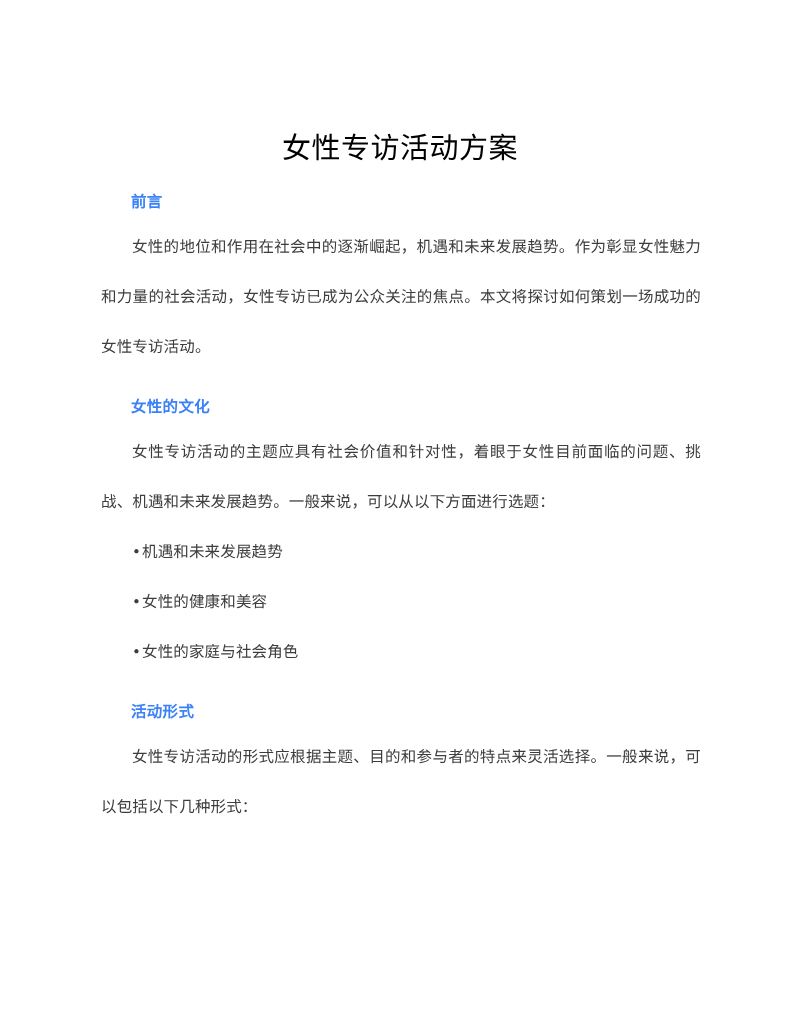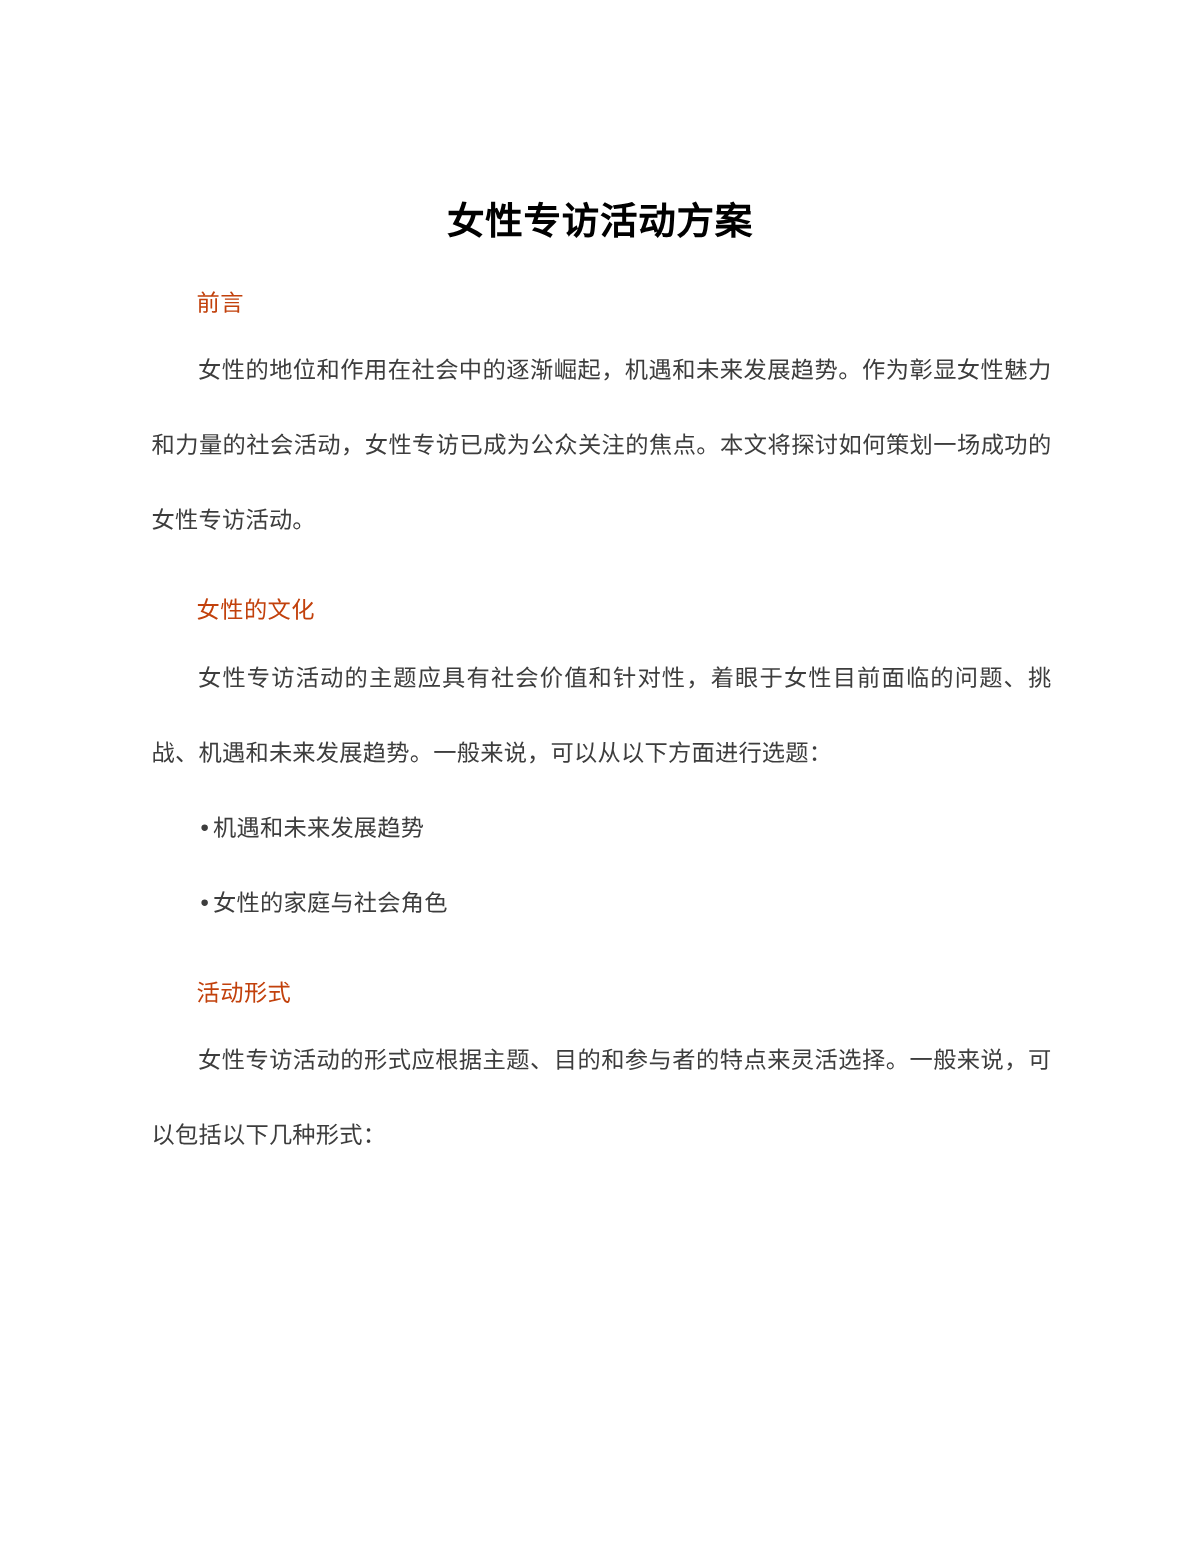--- a/index.html
+++ b/index.html
@@ -29,37 +29,37 @@
     position: absolute;
     left: 101px;
     top: 0;
     width: 600px;
   }
 
   
   .doc-title {
     text-align: center;
     font-family: "DejaVu Sans", "Liberation Sans", sans-serif;
-    font-weight: 700;
-    font-size: 25px;
+    font-weight: 400;
+    font-size: 29px;
     line-height: 30px;
     letter-spacing: 0.5px;
     color: #000000;
     margin: 0;
     padding-top: 133px;
     white-space: nowrap;
   }
 
   
   .section-heading {
     font-family: "DejaVu Serif", "Liberation Serif", serif;
-    font-weight: 400;
+    font-weight: 700;
     font-size: 15.5px;
     line-height: 22px;
-    color: #c2410c;
+    color: #3b82f6;
     margin: 0;
     padding-left: 30px;
     letter-spacing: 0.3px;
   }
 
   .heading-preface  { margin-top: 29px; }
   .heading-theme    { margin-top: 24px; }
   .heading-format   { margin-top: 24px; }
 
   
@@ -121,20 +121,23 @@
 
     <h2 class="section-heading heading-theme">女性的文化</h2>
 
     <p class="doc-para para-theme">女性专访活动的主题应具有社会价值和针对性，着眼于女性目前面临的问题、挑战、机遇和未来发展趋势。一般来说，可以从以下方面进行选题：</p>
 
     <ul class="bullet-list list-theme">
       <li class="bullet-item">
         <span class="bullet-mark">•</span><span>机遇和未来发展趋势</span>
       </li>
       <li class="bullet-item">
+        <span class="bullet-mark">•</span><span>女性的健康和美容</span>
+      </li>
+      <li class="bullet-item">
         <span class="bullet-mark">•</span><span>女性的家庭与社会角色</span>
       </li>
     </ul>
 
     <h2 class="section-heading heading-format">活动形式</h2>
 
     <p class="doc-para para-format">女性专访活动的形式应根据主题、目的和参与者的特点来灵活选择。一般来说，可以包括以下几种形式：</p>
 
   </div>
 </div>

